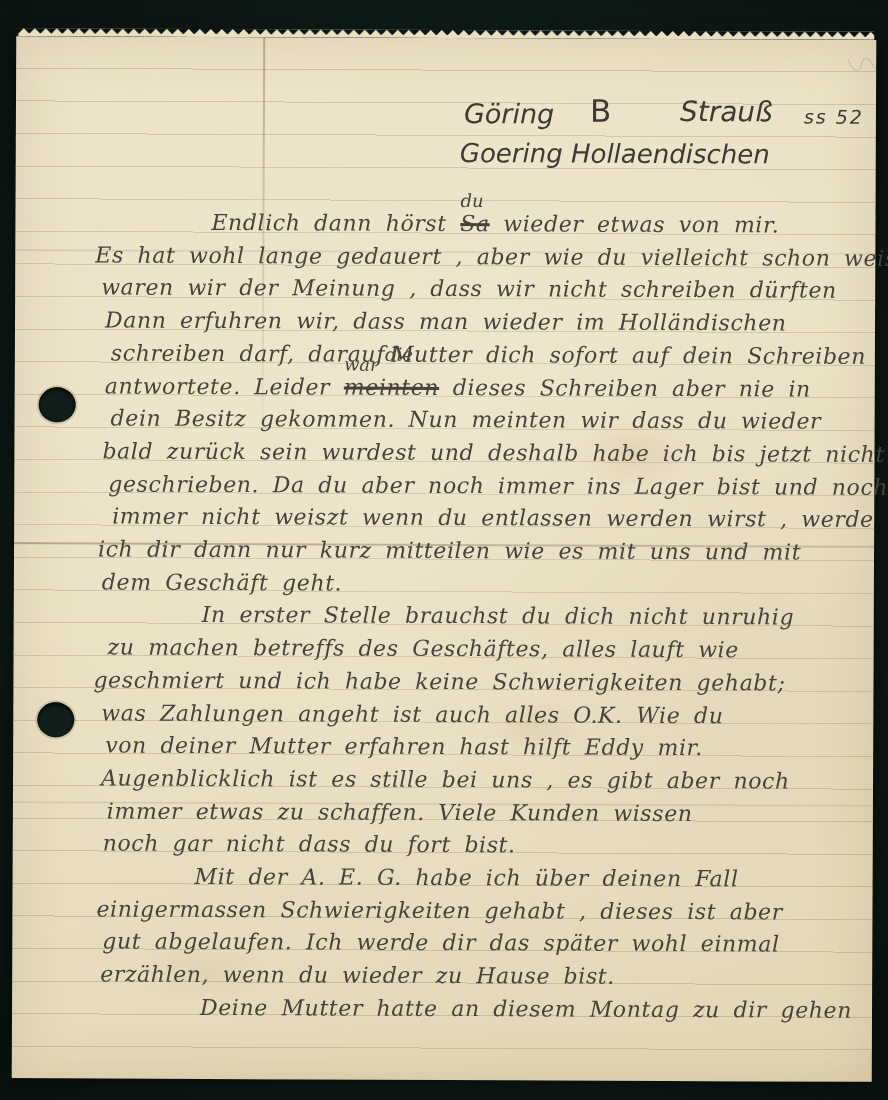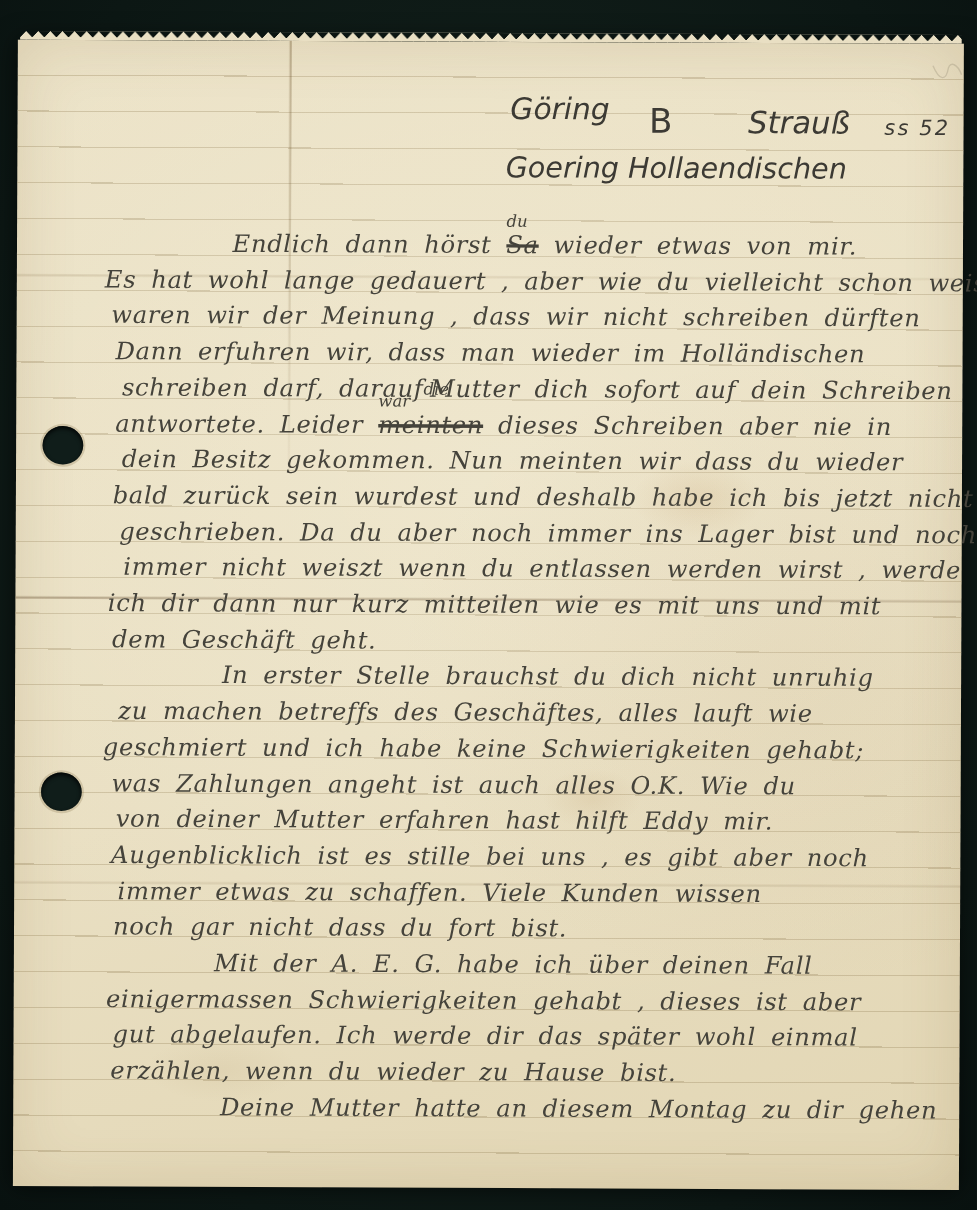--- a/index.html
+++ b/index.html
@@ -51,41 +51,41 @@
   .hand{
     font-family:"DejaVu Serif", serif;
     font-style:italic;
     color:#45433b;
   }
   .greeting{
     position:absolute;left:80px;top:106px;font-size:26px;
     letter-spacing:1px;
   }
   .annotation{position:absolute;font-family:"DejaVu Sans", sans-serif;font-style:italic;color:#3c3a34;}
-  .ann-goring{left:448px;top:46px;font-size:27px;font-style:italic;}
+  .ann-goring{left:448px;top:60px;font-size:27px;font-style:italic;}
   .ann-b{left:574px;top:54px;font-size:31px;font-style:normal;}
   .ann-straus{left:636px;top:56px;font-size:28px;margin-left:28px;}
   .ann-ss{left:776px;top:66px;font-size:19px;letter-spacing:2px;margin-left:12px;}
   .ann-goering2{left:444px;top:100px;font-size:26px;}
   .letter-body{
     position:absolute;left:78px;top:170px;width:778px;
     font-size:22px;line-height:32.7px;
     letter-spacing:0.6px;word-spacing:6px;
     white-space:nowrap;
   }
   .line{position:relative;}
   .corr{position:relative;display:inline-block;}
   .strike{
     text-decoration:line-through;
     text-decoration-thickness:2.5px;
     text-decoration-color:#45433b;
   }
   .above{
     position:absolute;top:-14px;left:0;
-    font-size:15px;line-height:14px;letter-spacing:0;word-spacing:0;
+    font-size:18px;line-height:14px;letter-spacing:0;word-spacing:0;
     white-space:nowrap;
     text-align:center;
   }
   .ins-anchor{position:relative;display:inline-block;width:6px;}
   .pencil-mark{position:absolute;left:828px;top:14px;opacity:0.35;}
 </style>
 </head>
 <body>
 
 <div class="photo-bg"></div>

